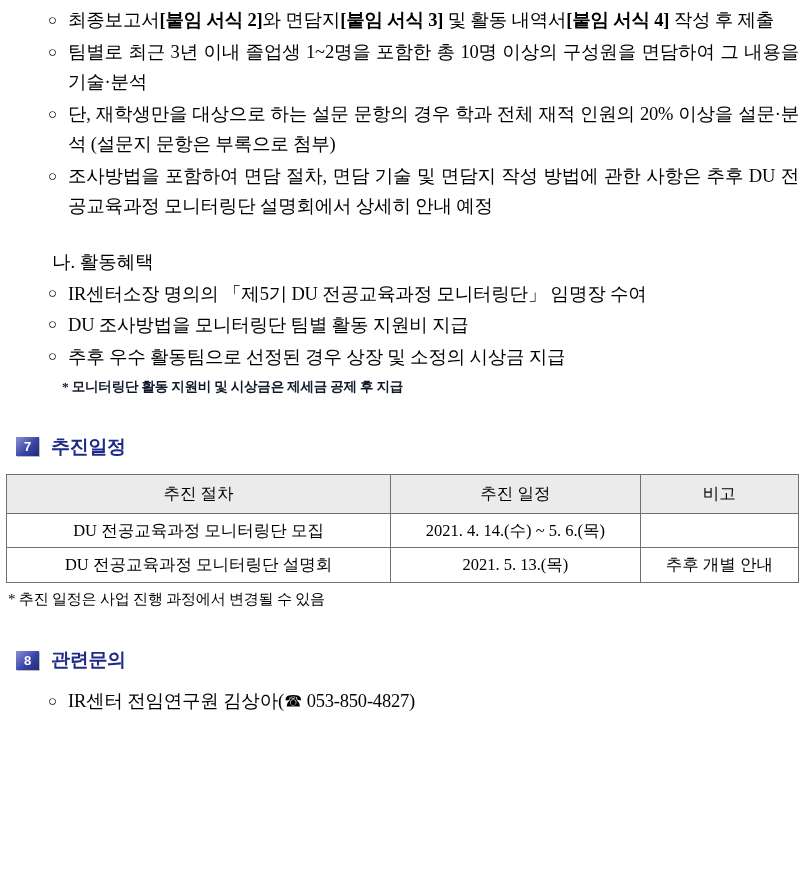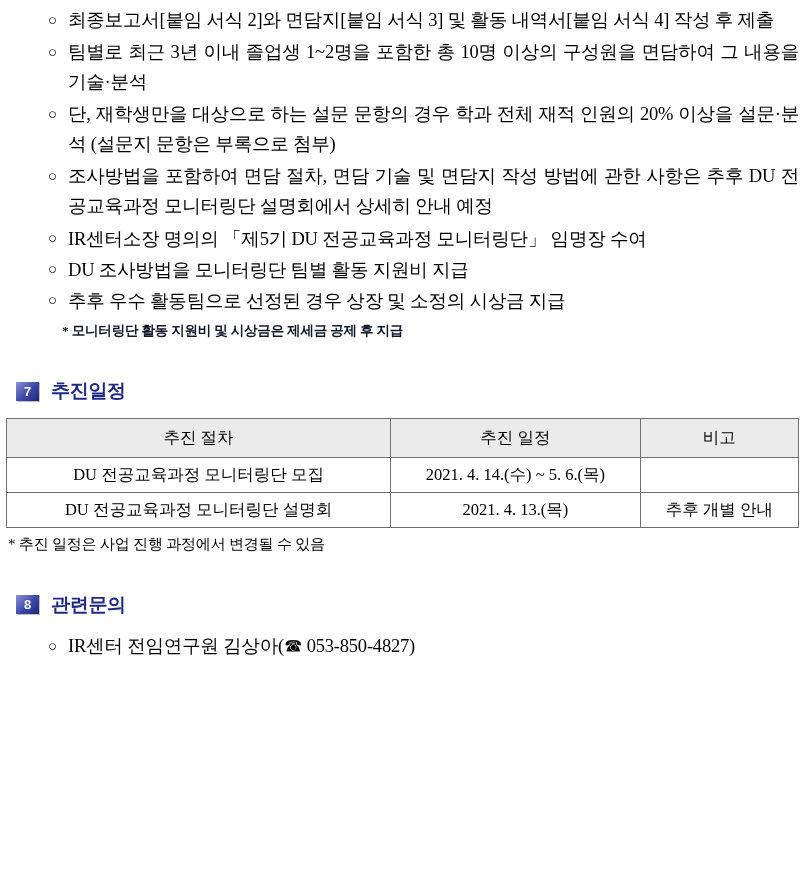--- a/index.html
+++ b/index.html
@@ -51,21 +51,21 @@
   }
   .top-block {
     padding-top: 6px;
     padding-right: 8px;
     padding-left: 38px;
   }
   .top-block .bullet-item .txt {
     padding-right: 0px;
   }
   b.bold {
-    font-weight: normal;
+    font-weight: bold;
   }
 
   
   .sub-head {
     font-size: 18.5px;
     margin: 26px 0 2px 0;
     padding-left: 52px;
     line-height: 1.6;
   }
   .benefit-block {
@@ -179,20 +179,21 @@
       <span class="txt">단, 재학생만을 대상으로 하는 설문 문항의 경우 학과 전체 재적 인원의 20% 이상을 설문·분석 (설문지 문항은 부록으로 첨부)</span>
     </li>
 
     <li class="bullet-item">
       <span class="marker">○</span>
       <span class="txt">조사방법을 포함하여 면담 절차, 면담 기술 및 면담지 작성 방법에 관한 사항은 추후 DU 전공교육과정 모니터링단 설명회에서 상세히 안내 예정</span>
     </li>
 
   </ul>
 
+  <div class="sub-head">나. 활동혜택</div>
 
   <ul class="bullet-list benefit-block">
     <li class="bullet-item">
       <span class="marker">○</span>
       <span class="txt">IR센터소장 명의의 「제5기 DU 전공교육과정 모니터링단」 임명장 수여</span>
     </li>
     <li class="bullet-item">
       <span class="marker">○</span>
       <span class="txt">DU 조사방법을 모니터링단 팀별 활동 지원비 지급</span>
     </li>
@@ -224,21 +225,21 @@
         </tr>
       </thead>
       <tbody>
         <tr>
           <td>DU 전공교육과정 모니터링단 모집</td>
           <td>2021. 4. 14.(수) ~ 5. 6.(목)</td>
           <td></td>
         </tr>
         <tr>
           <td>DU 전공교육과정 모니터링단 설명회</td>
-          <td>2021. 4. 13.(목)</td>
+          <td>2021. 5. 13.(목)</td>
           <td>추후 개별 안내</td>
         </tr>
       </tbody>
     </table>
     <div class="tbl-note">* 추진 일정은 사업 진행 과정에서 변경될 수 있음</div>
   </div>
 
   <div class="sec-head">
     <span class="sec-num">8</span>
     <span class="sec-title">관련문의</span>

